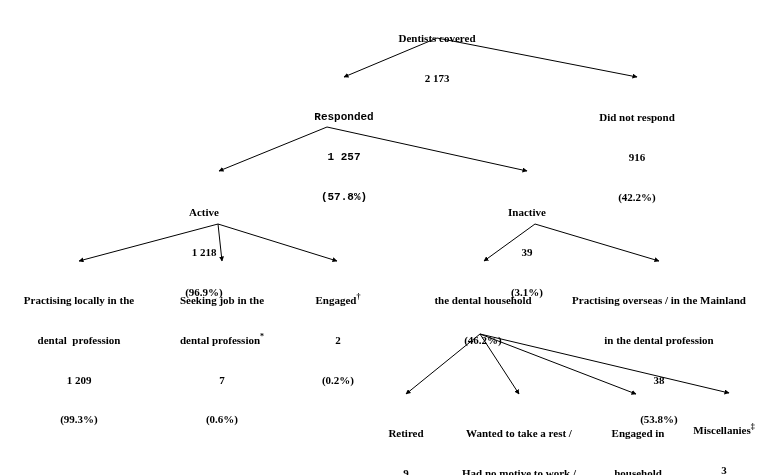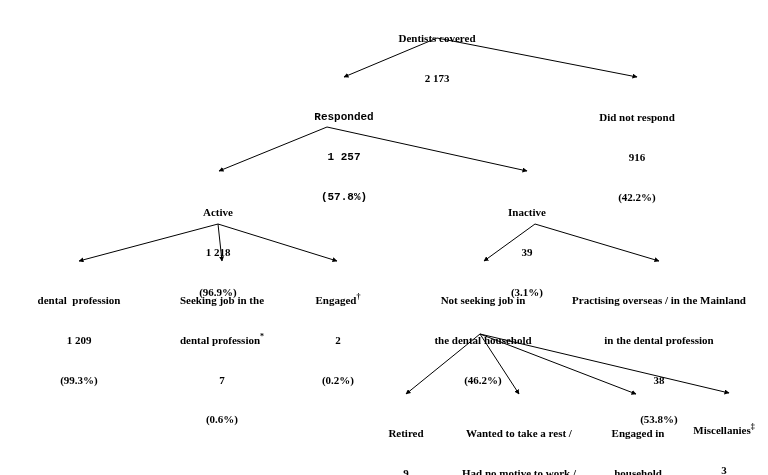--- a/index.html
+++ b/index.html
@@ -82,53 +82,53 @@
     <span class="ln">1 257</span>
     <span class="ln">(57.8%)</span>
   </div>
 
   <div class="node" style="left:557px; top:85px; width:160px;">
     <span class="ln">Did not respond</span>
     <span class="ln">916</span>
     <span class="ln">(42.2%)</span>
   </div>
 
-  <div class="node" style="left:138px; top:180px; width:160px;font-family:Liberation Serif, serif;">
+  <div class="node" style="left:124px; top:180px; width:160px;font-family:Liberation Serif, serif;">
     <span class="ln">Active</span>
     <span class="ln">1 218</span>
     <span class="ln">(96.9%)</span>
   </div>
 
   <div class="node" style="left:447px; top:180px; width:160px;">
     <span class="ln">Inactive</span>
     <span class="ln">39</span>
     <span class="ln">(3.1%)</span>
   </div>
 
   <div class="node" style="left:2px; top:268px; width:154px;">
+    <span class="ln">Practising locally in the</span>
     <span class="ln">dental  profession</span>
     <span class="ln">1 209</span>
     <span class="ln">(99.3%)</span>
   </div>
 
   <div class="node" style="left:158px; top:268px; width:128px;">
     <span class="ln">Seeking job in the</span>
     <span class="ln"><span>dental profession</span><span class="sup">*</span></span>
     <span class="ln">7</span>
     <span class="ln">(0.6%)</span>
   </div>
 
   <div class="node" style="left:288px; top:268px; width:100px;">
     <span class="ln"><span>Engaged</span><span class="sup">†</span></span>
     <span class="ln">2</span>
     <span class="ln">(0.2%)</span>
   </div>
 
   <div class="node" style="left:408px; top:268px; width:150px;">
-    <span class="ln">Not seeking job in</span>
     <span class="ln">the dental household</span>
     <span class="ln">(46.2%)</span>
   </div>
 
   <div class="node" style="left:551px; top:268px; width:216px;">
     <span class="ln">Practising overseas / in the Mainland</span>
     <span class="ln">in the dental profession</span>
     <span class="ln">38</span>
     <span class="ln">(53.8%)</span>
   </div>

